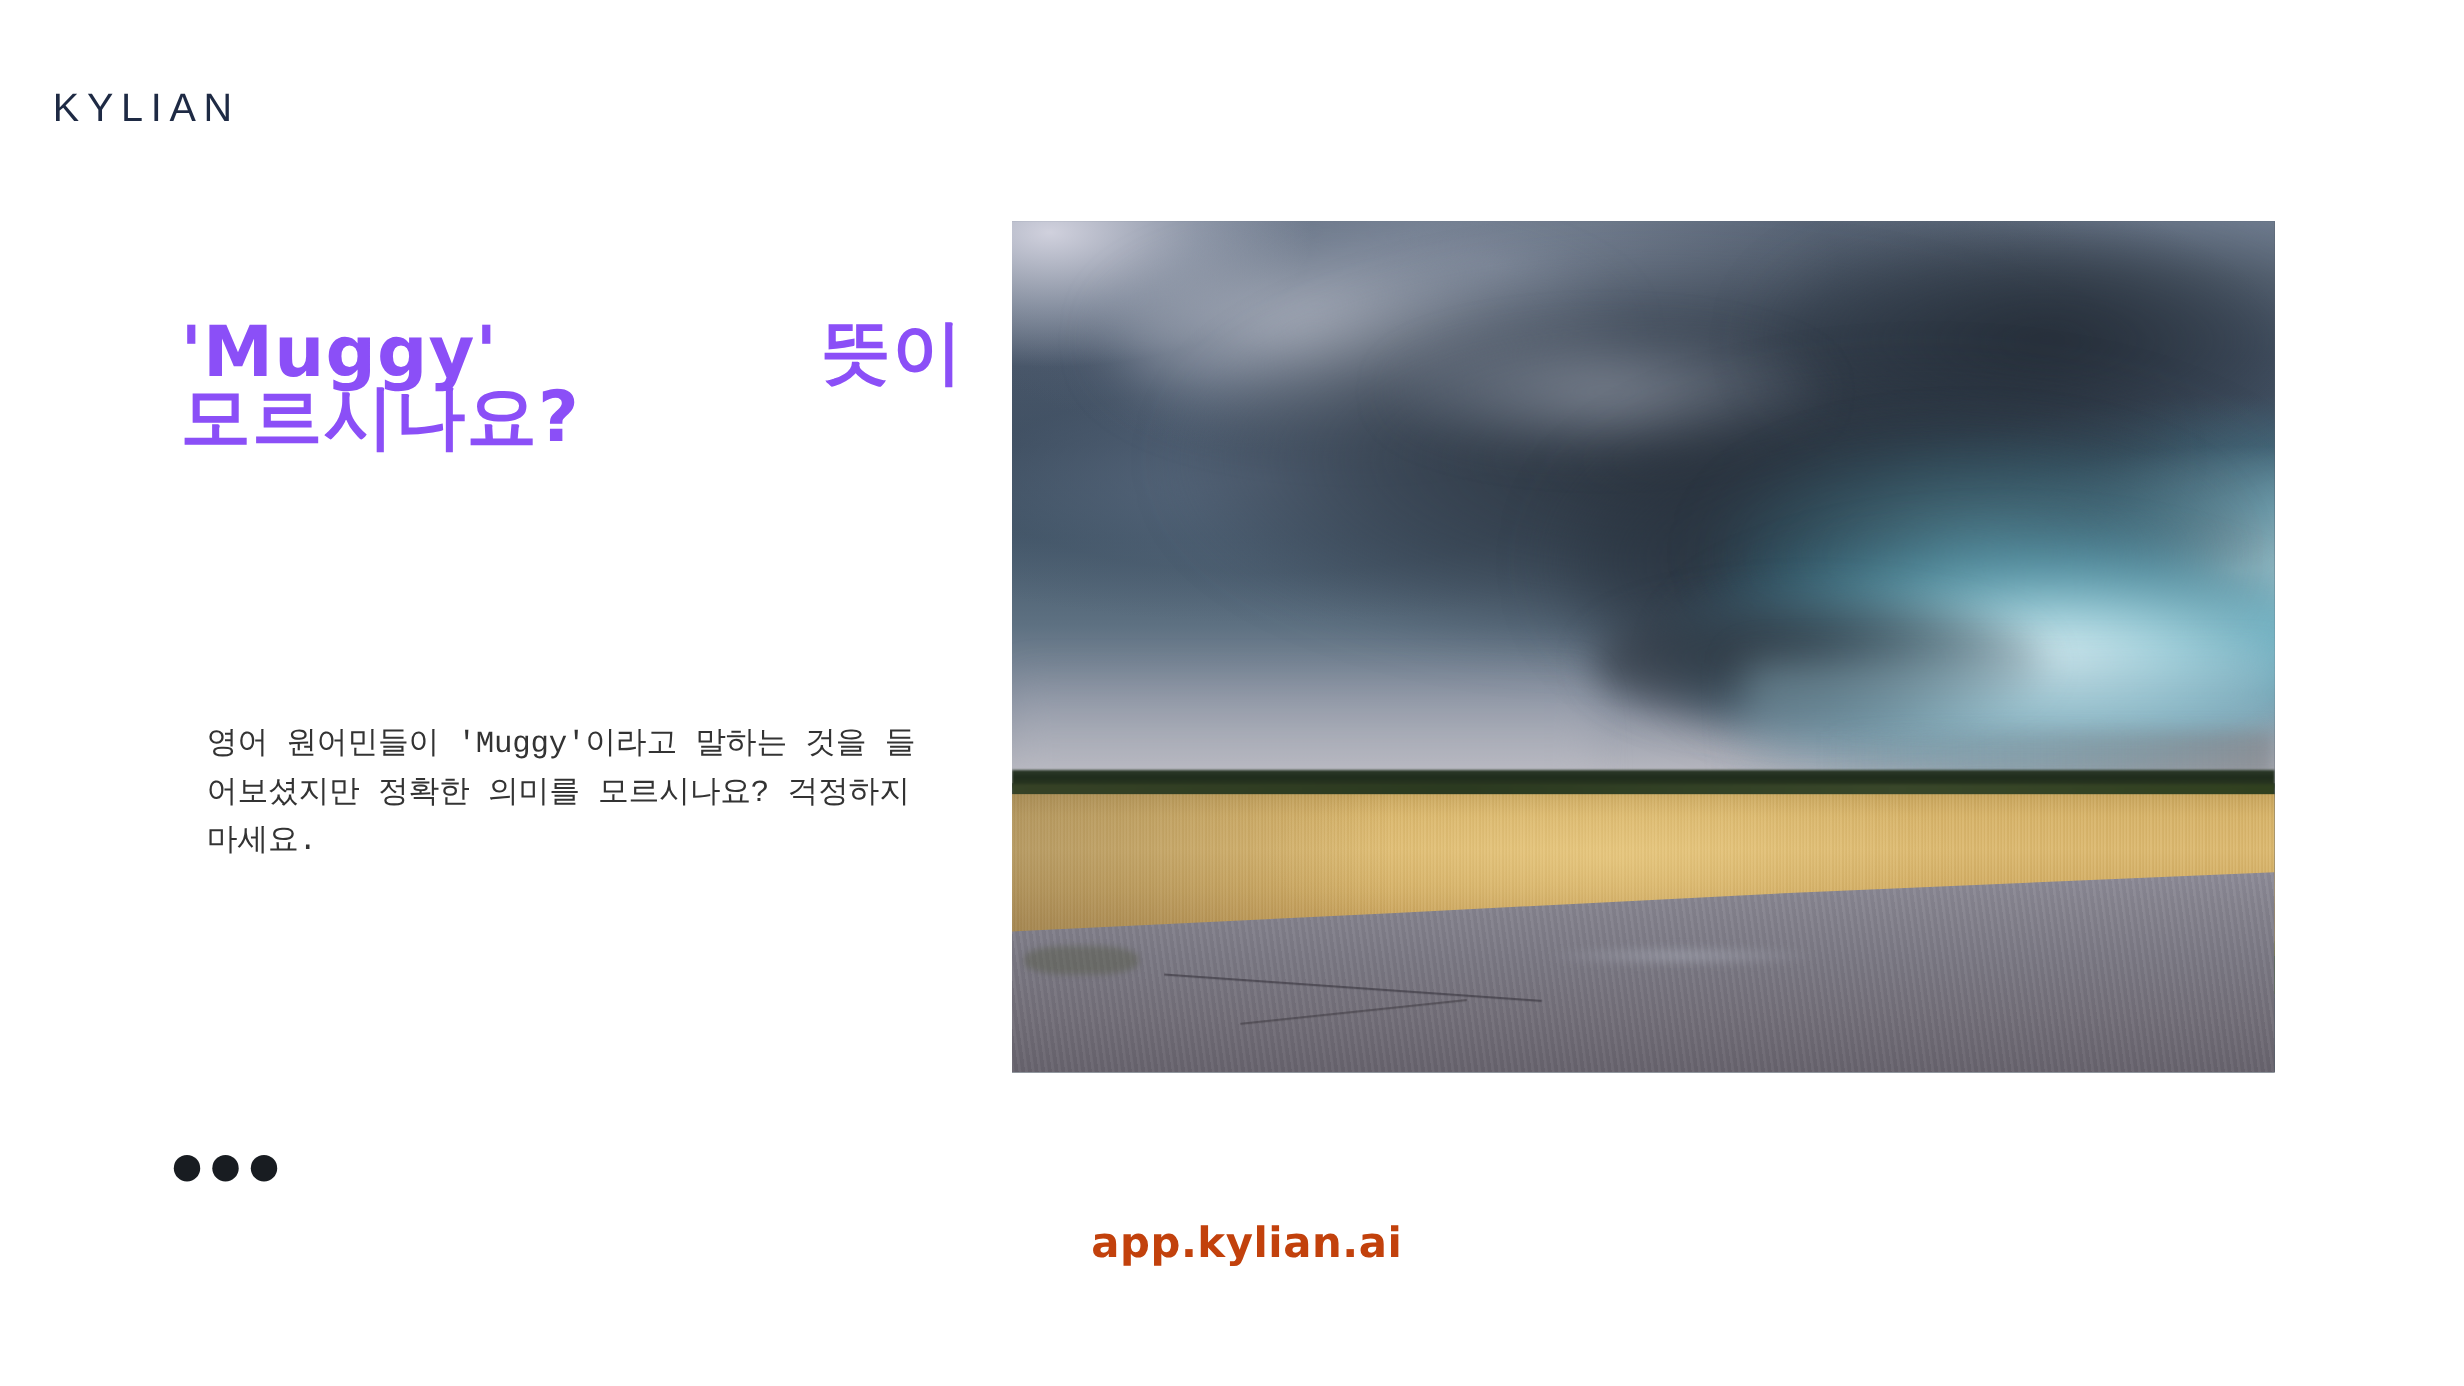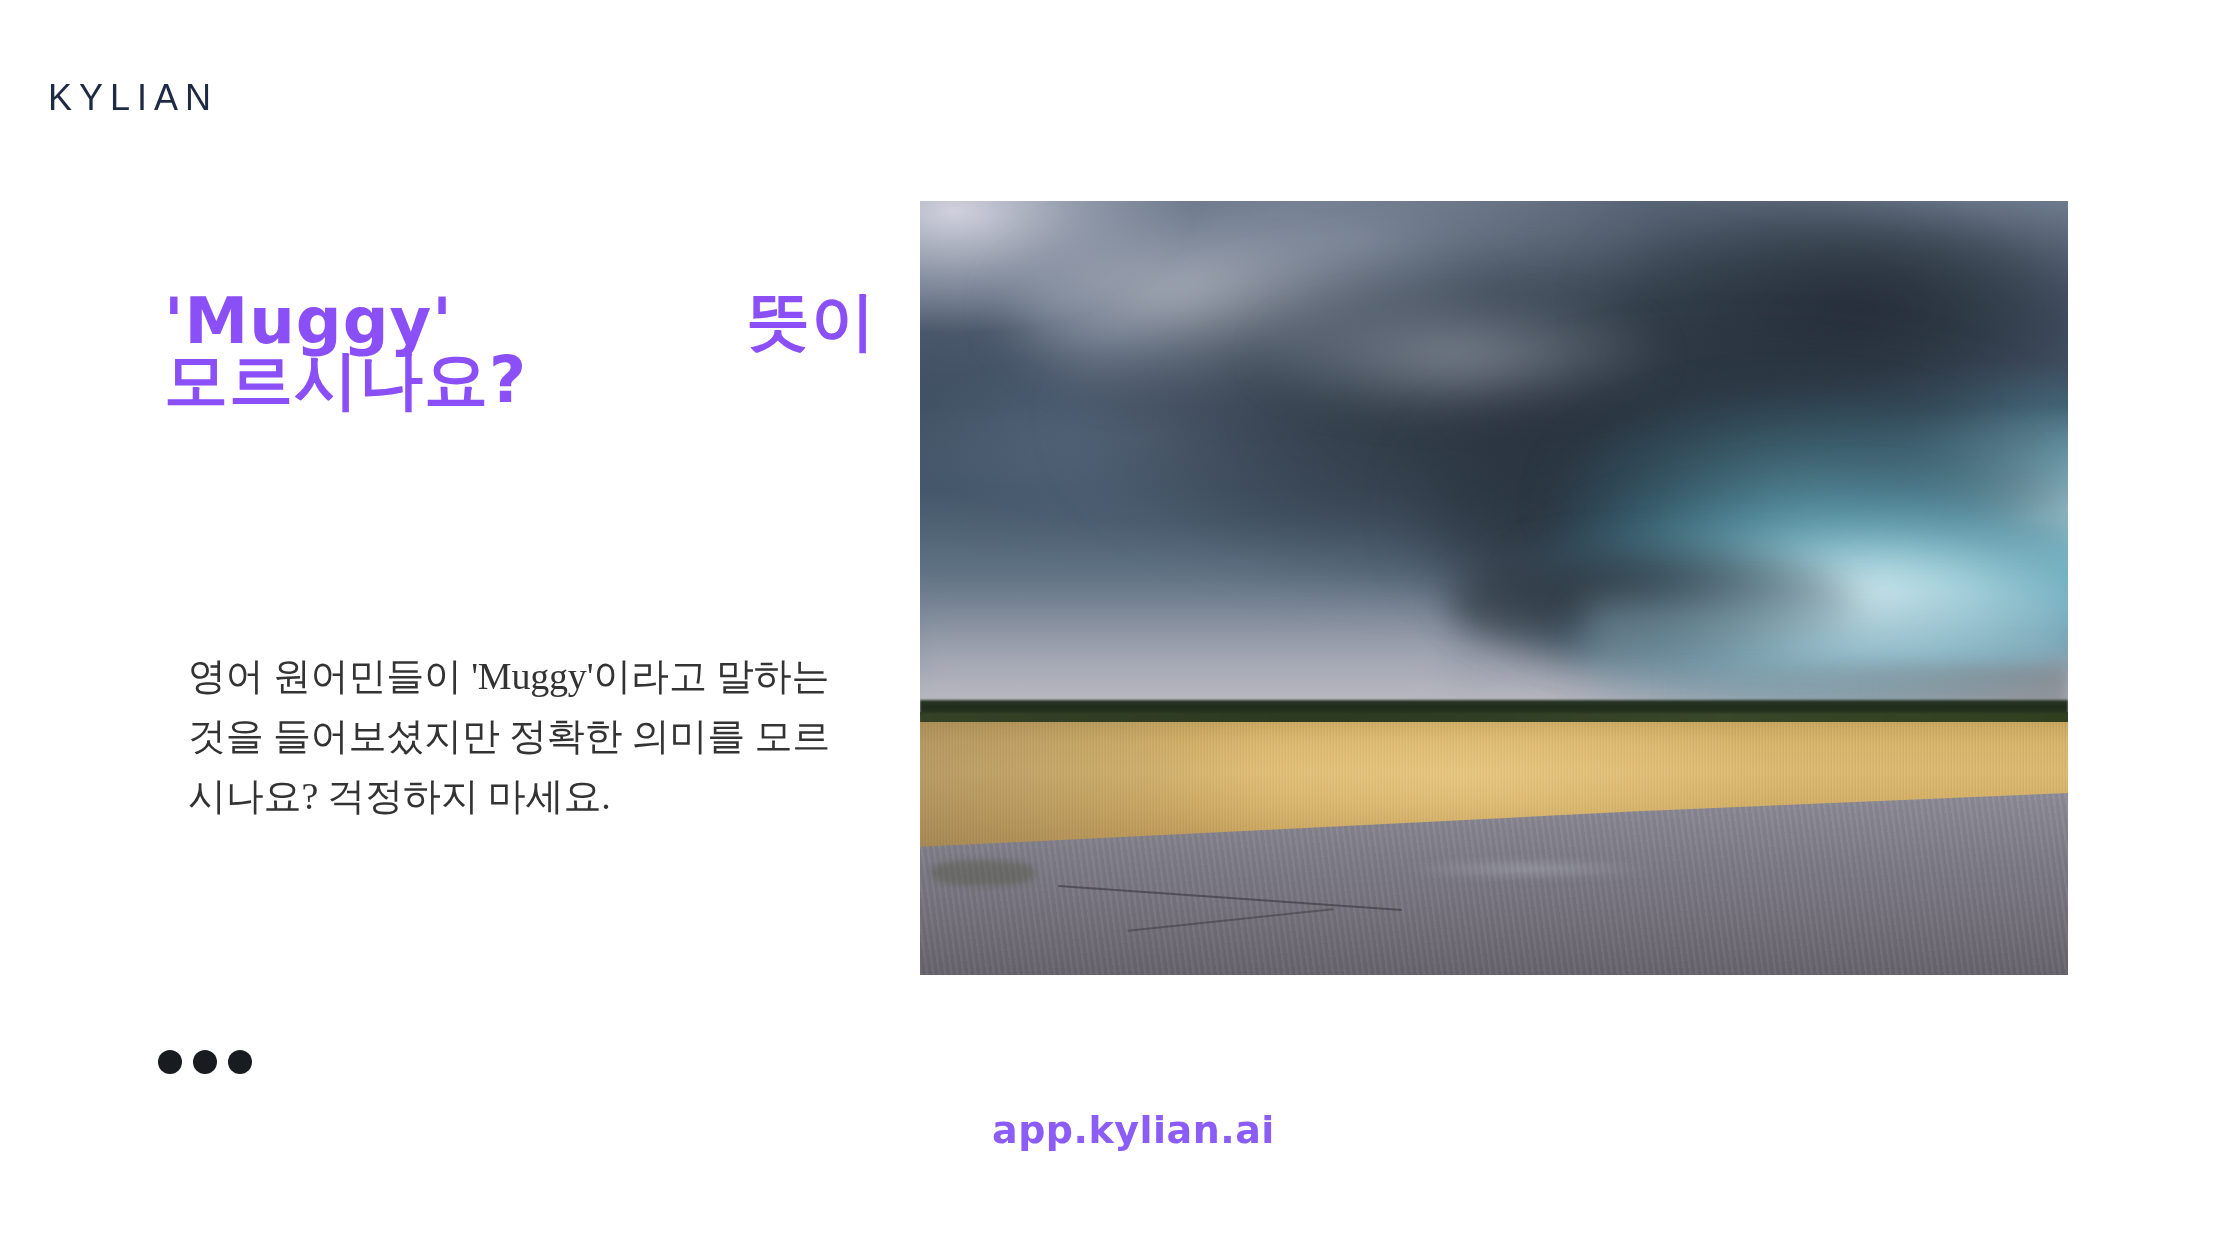--- a/index.html
+++ b/index.html
@@ -54,24 +54,24 @@
     text-align-last: justify;
   }
   .headline .hl-line-2 {
     text-align-last: left;
   }
 
   
   .body-copy {
     position: absolute;
     left: 188px;
-    top: 608px;
+    top: 628px;
     width: 660px;
-    font-family: Liberation Serif, serif;
-    font-size: 38px;
+    font-family: Liberation Mono, monospace;
+    font-size: 28px;
     font-weight: 400;
     line-height: 1.58;
     color: #333333;
     letter-spacing: -0.2px;
   }
 
   
   .dots {
     position: absolute;
     left: 158px;
@@ -89,21 +89,21 @@
 
   
   .footer-url {
     position: absolute;
     left: 992px;
     top: 1108px;
     font-family: "DejaVu Sans", "Liberation Sans", sans-serif;
     font-size: 38px;
     font-weight: 700;
     letter-spacing: 0.5px;
-    color: #8b5cf6;
+    color: #c2410c;
     white-space: nowrap;
   }
 
   
   .photo {
     position: absolute;
     left: 920px;
     top: 201px;
     width: 1148px;
     height: 774px;

